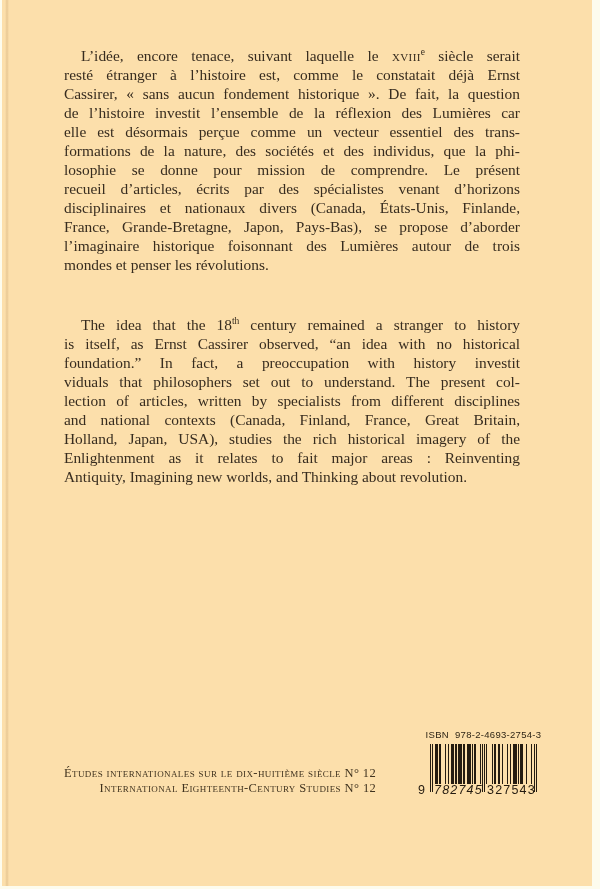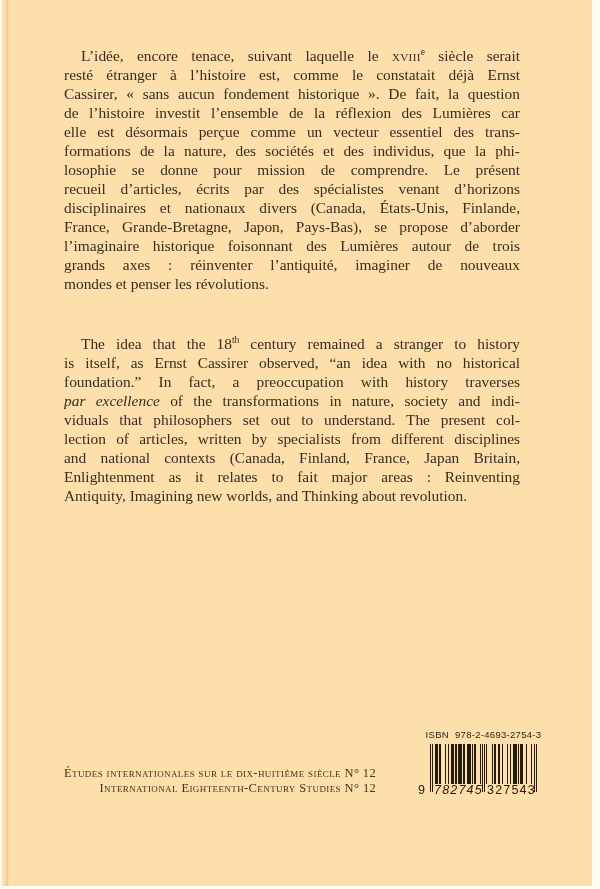--- a/index.html
+++ b/index.html
@@ -110,31 +110,30 @@
           <div class="line"><span>resté étranger à l’histoire est, comme le constatait déjà Ernst</span></div>
           <div class="line"><span>Cassirer, « sans aucun fondement historique ». De fait, la question</span></div>
           <div class="line"><span>de l’histoire investit l’ensemble de la réflexion des Lumières car</span></div>
           <div class="line"><span>elle est désormais perçue comme un vecteur essentiel des trans-</span></div>
           <div class="line"><span>formations de la nature, des sociétés et des individus, que la phi-</span></div>
           <div class="line"><span>losophie se donne pour mission de comprendre. Le présent</span></div>
           <div class="line"><span>recueil d’articles, écrits par des spécialistes venant d’horizons</span></div>
           <div class="line"><span>disciplinaires et nationaux divers (Canada, États-Unis, Finlande,</span></div>
           <div class="line"><span>France, Grande-Bretagne, Japon, Pays-Bas), se propose d’aborder</span></div>
           <div class="line"><span>l’imaginaire historique foisonnant des Lumières autour de trois</span></div>
-          <div class="line"><span>grands axes : réinventer l’antiquité, imaginer de nouveaux</span></div>
           <div class="line last"><span>mondes et penser les révolutions.</span></div>
         </div>
       <div class="para">
           <div class="line first"><span>The idea that the 18</span><span class="sup">th</span><span> century remained a stranger to history</span></div>
           <div class="line"><span>is itself, as Ernst Cassirer observed, “an idea with no historical</span></div>
-          <div class="line"><span>foundation.” In fact, a preoccupation with history traverses</span></div>
-          <div class="line"><span class="it">par excellence</span><span> of the transformations in nature, society and indi-</span></div>
+          <div class="line"><span>foundation.” In fact, a preoccupation with history investit</span></div>
           <div class="line"><span>viduals that philosophers set out to understand. The present col-</span></div>
           <div class="line"><span>lection of articles, written by specialists from different disciplines</span></div>
-          <div class="line"><span>and national contexts (Canada, Finland, France, Japan Britain,</span></div>
+          <div class="line"><span>and national contexts (Canada, Finland, France, Great Britain,</span></div>
+          <div class="line"><span>Holland, Japan, USA), studies the rich historical imagery of the</span></div>
           <div class="line"><span>Enlightenment as it relates to fait major areas : Reinventing</span></div>
           <div class="line last"><span>Antiquity, Imagining new worlds, and Thinking about revolution.</span></div>
         </div>
     </div>
 
     <div class="series">
       <div>Études internationales sur le dix-huitième siècle N° 12</div>
       <div>International Eighteenth-Century Studies N° 12</div>
     </div>
 

